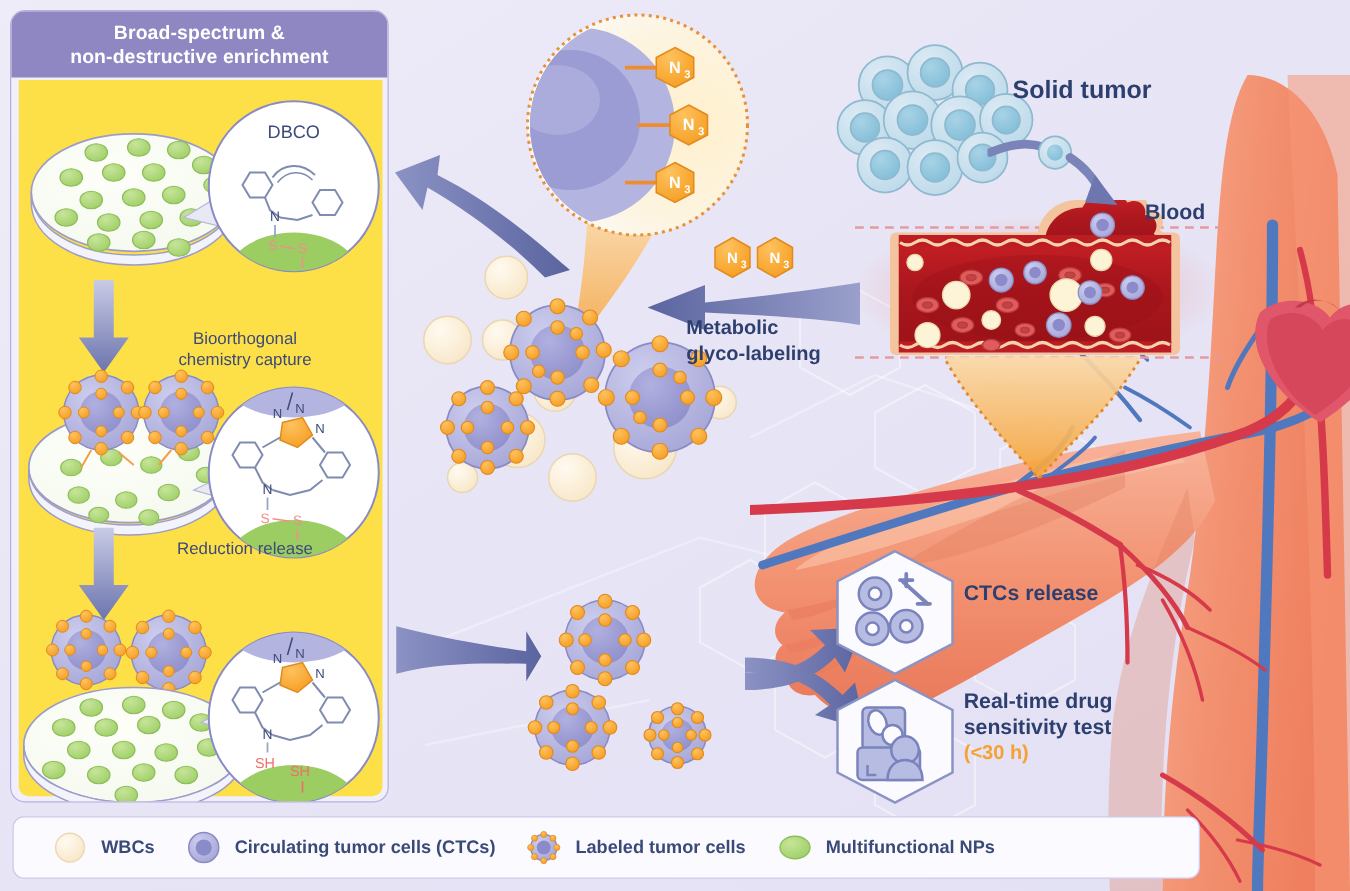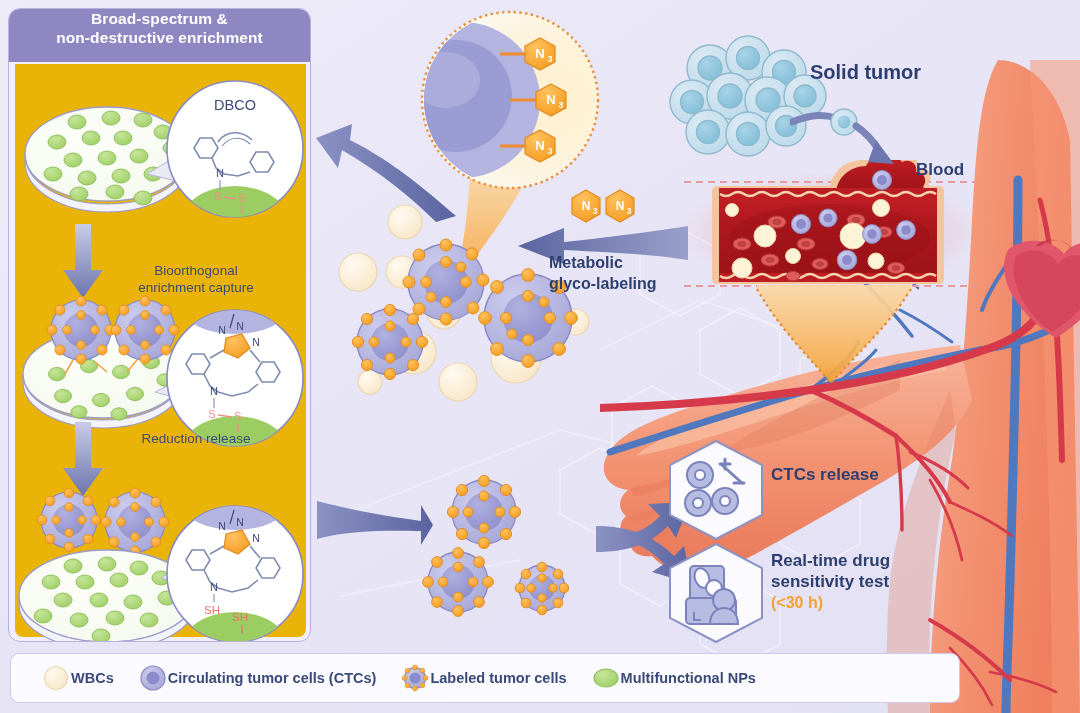--- a/index.html
+++ b/index.html
@@ -16,27 +16,27 @@
 
   
   #left-panel{
     left:8px;top:8px;width:303px;height:634px;
     border:1.4px solid #b6b0dd;border-radius:12px;
     background:#f1effb;box-sizing:border-box;overflow:hidden;
   }
   #left-panel-header{
     position:absolute;left:0;top:0;width:100%;height:53px;
     background:#8e87c2;border-radius:10px 10px 0 0;
-    display:flex;align-items:flex-start;justify-content:center;
+    display:flex;align-items:center;justify-content:center;
     text-align:center;color:#ffffff;font-size:15.5px;font-weight:700;
     line-height:19px;letter-spacing:.1px;
   }
   #left-panel-inner{
     position:absolute;left:6px;top:55px;width:291px;height:573px;
-    background:#eab308;border-radius:0 0 8px 8px;
+    background:#fde047;border-radius:0 0 8px 8px;
   }
   .step-label{
     position:absolute;text-align:center;color:#3d4a7a;
     font-size:13.5px;font-weight:400;line-height:17px;
   }
   
   .dlabel{position:absolute;color:#2d3f6e;font-weight:700;}
   #solid-tumor-label{left:810px;top:61px;font-size:20px;}
   #blood-label{left:916px;top:160px;font-size:17px;}
   #metabolic-label{left:549px;top:252px;font-size:16px;line-height:21px;text-align:left;width:140px;font-weight:700;}
@@ -45,21 +45,21 @@
   #drug-time{color:#f5a133;font-size:16px;font-weight:700;}
 
   
   #legend{
     left:10px;top:653px;width:950px;height:50px;
     background:#fbfaff;border:1.3px solid #cfc9ea;border-radius:9px;
     box-sizing:border-box;display:flex;align-items:center;
   }
   .legend-item{display:flex;align-items:center;margin-left:24px;}
   .legend-item:first-child{margin-left:30px;}
-  .legend-text{color:#3a4a78;font-size:14.5px;font-weight:600;white-space:nowrap;}
+  .legend-text{margin-left:10px;color:#3a4a78;font-size:14.5px;font-weight:600;white-space:nowrap;}
   .legend-swatch{width:30px;height:30px;flex:0 0 30px;}
 </style>
 </head>
 <body>
 
 <div id="stage">
 
   <svg class="abs" style="left:0;top:0" width="1080" height="713">
     <defs>
       <linearGradient id="bgGrad" x1="0" y1="0" x2="1" y2="1">
@@ -643,21 +643,21 @@
         <text x="78" y="124" font-family="Liberation Sans, sans-serif" font-size="11" fill="#ef8f8a" text-anchor="middle">S</text>
         <line x1="60" y1="119" x2="72" y2="121" stroke="#ef8f8a" stroke-width="1.4"></line>
         <line x1="78" y1="128" x2="78" y2="136" stroke="#ef8f8a" stroke-width="1.4"></line>
       </svg>
 
       <svg class="abs" style="left:46px;top:160px" width="44" height="78">
         <path d="M14 0 L30 0 L30 46 L42 46 L22 74 L2 46 L14 46 Z" fill="url(#arrowDown)"></path>
       </svg>
       <div class="step-label" style="left:86px;top:166px;width:190px;margin-top:32px;">
         <div>Bioorthogonal</div>
-        <div>enrichment capture</div>
+        <div>chemistry capture</div>
       </div>
 
       <svg class="abs" style="left:0px;top:218px" width="291" height="160">
         <ellipse cx="88" cy="92" rx="80" ry="44" fill="url(#dishG)" stroke="#9c9ccb" stroke-width="1.4"></ellipse>
         <path d="M8 92 C8 118 44 138 88 138 C132 138 168 118 168 92 L168 100 C168 126 132 146 88 146 C44 146 8 126 8 100 Z" fill="#f3f3fb" stroke="#9c9ccb" stroke-width="1.2"></path>
         <g fill="url(#npG)" stroke="#8dbd58" stroke-width="0.9">
           <ellipse cx="42" cy="92" rx="8.5" ry="6.6"></ellipse>
             <ellipse cx="74" cy="84" rx="8.5" ry="6.6"></ellipse>
           <ellipse cx="106" cy="90" rx="8.5" ry="6.6"></ellipse>
             <ellipse cx="136" cy="80" rx="8.5" ry="6.6"></ellipse>

